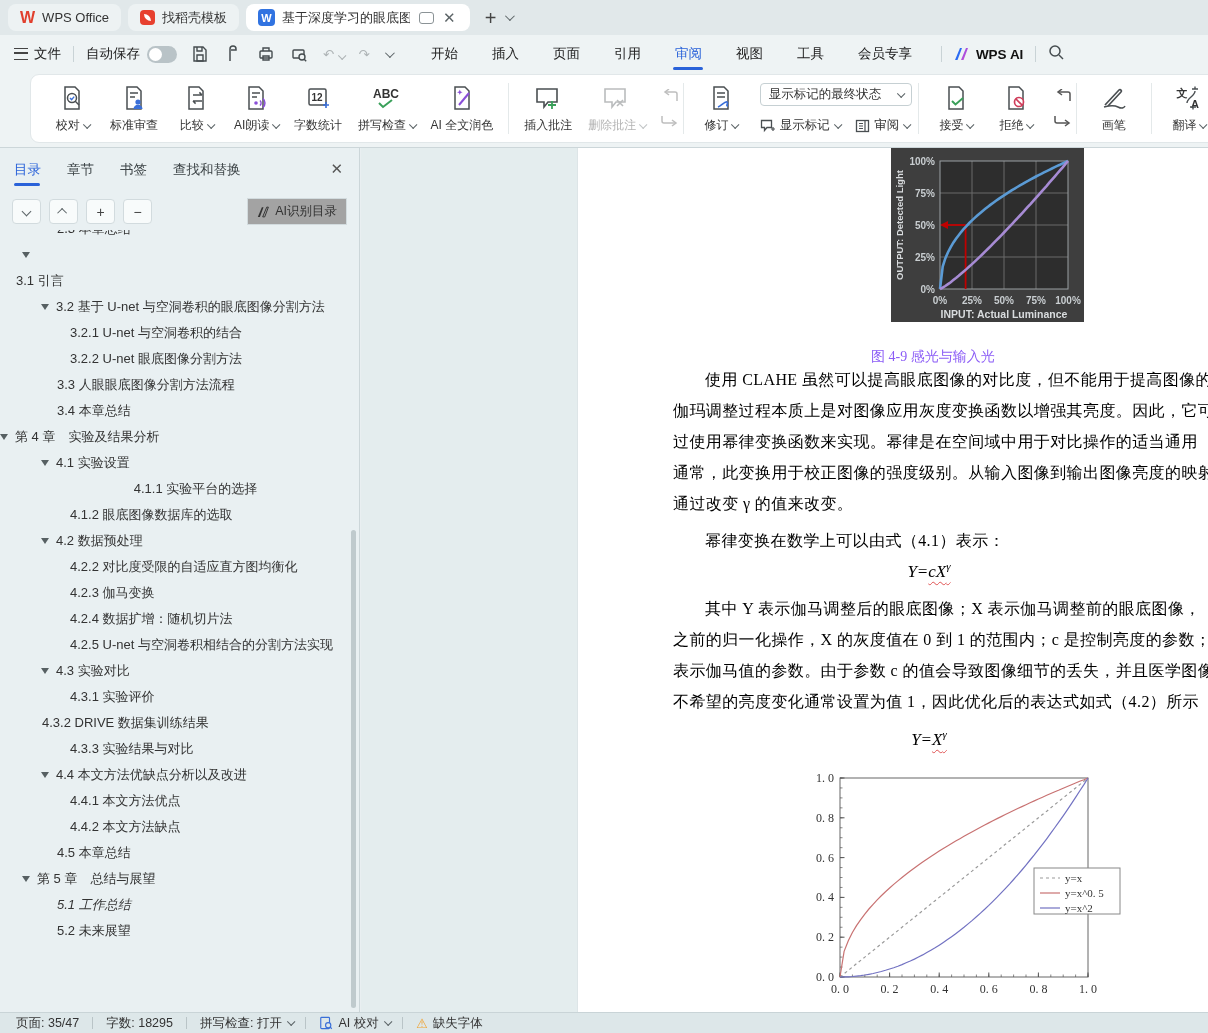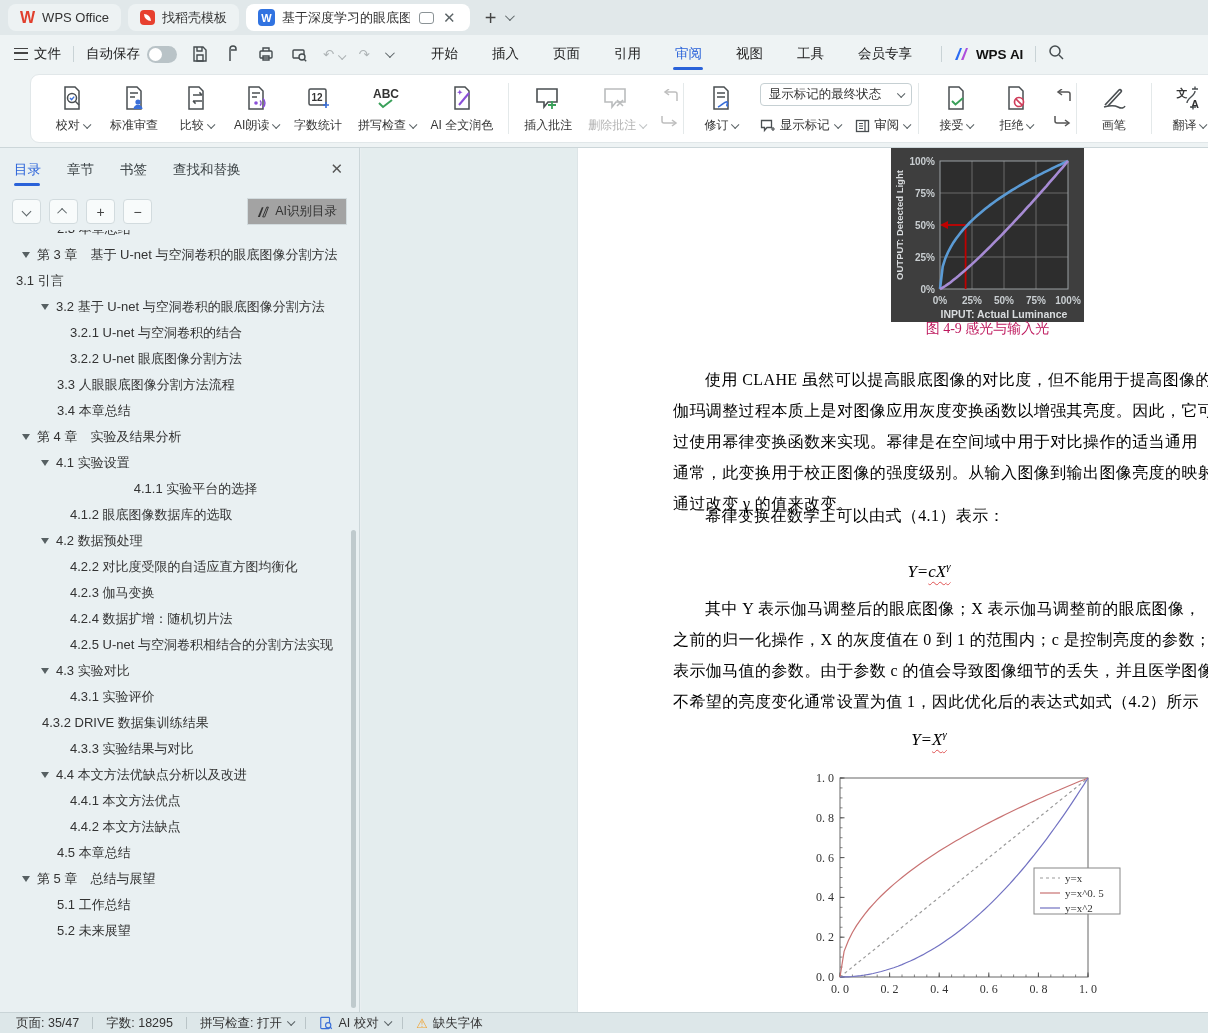--- a/index.html
+++ b/index.html
@@ -74,22 +74,22 @@
   .toclist{position:absolute;left:0;top:82px;right:10px;bottom:0;overflow:hidden;}
   .tocrow{height:26px;display:flex;align-items:center;font-size:13px;color:#333;white-space:nowrap;}
   .tri{width:0;height:0;border-left:4.5px solid transparent;border-right:4.5px solid transparent;
        border-top:6px solid #576063;margin-right:7px;flex:0 0 auto;}
   .sp16{width:16px;flex:0 0 auto;}
   .sb-scroll{position:absolute;right:3px;top:382px;width:5px;height:478px;border-radius:3px;background:#bfcacd;}
   .canvas{position:absolute;left:361px;top:0;width:847px;height:864px;background:#e4edee;}
   .page{position:absolute;left:216px;top:0;width:631px;height:864px;background:#fff;border-left:1px solid #dde5e7;box-sizing:border-box;overflow:hidden;}
   
   .figwrap{position:absolute;left:313px;top:0;width:193px;height:174px;overflow:hidden;}
-  .figcap{position:absolute;left:293px;top:172px;width:233px;text-align:center;
-          font-family:"Liberation Serif","DejaVu Serif",serif;font-size:14px;color:#be185d;}
+  .figcap{position:absolute;left:293px;top:200px;width:233px;text-align:left;
+          font-family:"Liberation Serif","DejaVu Serif",serif;font-size:14px;color:#8b5cf6;}
   .docline{position:absolute;left:95px;white-space:nowrap;font-family:"Liberation Serif","DejaVu Serif",serif;
            font-size:16px;color:#000;letter-spacing:0.4px;}
   .indent{padding-left:32px;}
   .formula{position:absolute;left:0;width:622px;text-align:center;
            font-family:"Liberation Serif","DejaVu Serif",serif;font-style:italic;font-size:17px;color:#000;margin-left:40px;}
   .formula sup{font-size:11px;}
   .wavy{text-decoration:underline;text-decoration-style:wavy;text-decoration-color:#e05252;
         text-decoration-thickness:1px;text-underline-offset:4px;}
   .plotwrap{position:absolute;left:218px;top:622px;width:340px;height:242px;}
   
@@ -467,21 +467,20 @@
         <span>AI识别目录</span>
       </span>
     </div>
     <div class="toclist" id="toc-list">
         <div class="tocrow" style="padding-left: 41px; margin-top: -14px;">
           <span class="sp16"></span>
           <span>2.3 本章总结</span>
         </div>
         <div class="tocrow" style="padding-left: 22px;">
           <span class="tri"></span>
-          <span>第 3 章　基于 U-net 与空洞卷积的眼底图像分割方法</span>
         </div>
         <div class="tocrow" style="">
           <span class="sp16"></span>
           <span>3.1 引言</span>
         </div>
         <div class="tocrow" style="padding-left: 41px;">
           <span class="tri"></span>
           <span>3.2 基于 U-net 与空洞卷积的眼底图像分割方法</span>
         </div>
         <div class="tocrow" style="padding-left: 70px;">
@@ -491,21 +490,21 @@
           <span>3.2.2 U-net 眼底图像分割方法</span>
         </div>
         <div class="tocrow" style="padding-left: 41px;">
           <span class="sp16"></span>
           <span>3.3 人眼眼底图像分割方法流程</span>
         </div>
         <div class="tocrow" style="padding-left: 41px;">
           <span class="sp16"></span>
           <span>3.4  本章总结</span>
         </div>
-        <div class="tocrow" style="padding-left: 22px;">
+        <div class="tocrow" style="">
           <span class="tri"></span>
           <span>第 4 章　实验及结果分析</span>
         </div>
         <div class="tocrow" style="padding-left: 41px;">
           <span class="tri"></span>
           <span>4.1 实验设置</span>
         </div>
         <div class="tocrow" style="padding-left: 42px; justify-content: center;">
           <span>4.1.1  实验平台的选择</span>
         </div>
@@ -552,21 +551,21 @@
           <span>4.4.2  本文方法缺点</span>
         </div>
         <div class="tocrow" style="padding-left: 41px;">
           <span class="sp16"></span>
           <span>4.5 本章总结</span>
         </div>
         <div class="tocrow" style="padding-left: 22px;">
           <span class="tri"></span>
           <span>第 5 章　总结与展望</span>
         </div>
-        <div class="tocrow" style="padding-left: 41px;">
+        <div class="tocrow" style="padding-left: 41px; font-style: italic;">
           <span class="sp16"></span>
           <span>5.1 工作总结</span>
         </div>
         <div class="tocrow" style="padding-left: 41px;">
           <span class="sp16"></span>
           <span>5.2 未来展望</span>
         </div>
       </div>
     <div class="sb-scroll"></div>
   </div>
@@ -607,21 +606,21 @@
               <path d="M49.0,163.0L51.7,161.7L54.3,160.0L57.0,158.1L59.7,156.2L62.3,154.1L65.0,152.0L67.7,149.8L70.3,147.5L73.0,145.2L75.7,142.9L78.3,140.5L81.0,138.1L83.7,135.6L86.3,133.1L89.0,130.6L91.7,128.0L94.3,125.4L97.0,122.8L99.7,120.1L102.3,117.4L105.0,114.7L107.7,112.0L110.3,109.3L113.0,106.5L115.7,103.7L118.3,100.9L121.0,98.1L123.7,95.2L126.3,92.4L129.0,89.5L131.7,86.6L134.3,83.7L137.0,80.7L139.7,77.8L142.3,74.8L145.0,71.8L147.7,68.8L150.3,65.8L153.0,62.8L155.7,59.8L158.3,56.7L161.0,53.7L163.7,50.6L166.3,47.5L169.0,44.4L171.7,41.3L174.3,38.1L177.0,35.0" fill="none" stroke="#a78bd4" stroke-width="2.6"></path>
             </svg></div>
       </div>
       <div class="figcap">图 4-9 感光与输入光</div>
 
       <div class="docline indent" style="top:222px">使用 CLAHE 虽然可以提高眼底图像的对比度，但不能用于提高图像的</div>
       <div class="docline" style="top:253px">伽玛调整过程本质上是对图像应用灰度变换函数以增强其亮度。因此，它可</div>
       <div class="docline" style="top:284px">过使用幂律变换函数来实现。幂律是在空间域中用于对比操作的适当通用</div>
       <div class="docline" style="top:315px">通常，此变换用于校正图像的强度级别。从输入图像到输出图像亮度的映射</div>
       <div class="docline" style="top:346px">通过改变 γ 的值来改变。</div>
-      <div class="docline indent" style="top:358px">幂律变换在数学上可以由式（4.1）表示：</div>
+      <div class="docline indent" style="top:383px">幂律变换在数学上可以由式（4.1）表示：</div>
 
       <div class="formula" style="top:412px">
         <span>Y=</span><span class="wavy"><span>cX</span><sup>γ</sup></span>
       </div>
 
       <div class="docline indent" style="top:451px">其中 Y 表示伽马调整后的眼底图像；X 表示伽马调整前的眼底图像，</div>
       <div class="docline" style="top:482px">之前的归一化操作，X 的灰度值在 0 到 1 的范围内；c 是控制亮度的参数；</div>
       <div class="docline" style="top:513px">表示伽马值的参数。由于参数 c 的值会导致图像细节的丢失，并且医学图像</div>
       <div class="docline" style="top:544px">不希望的亮度变化通常设置为值 1，因此优化后的表达式如式（4.2）所示</div>
 

